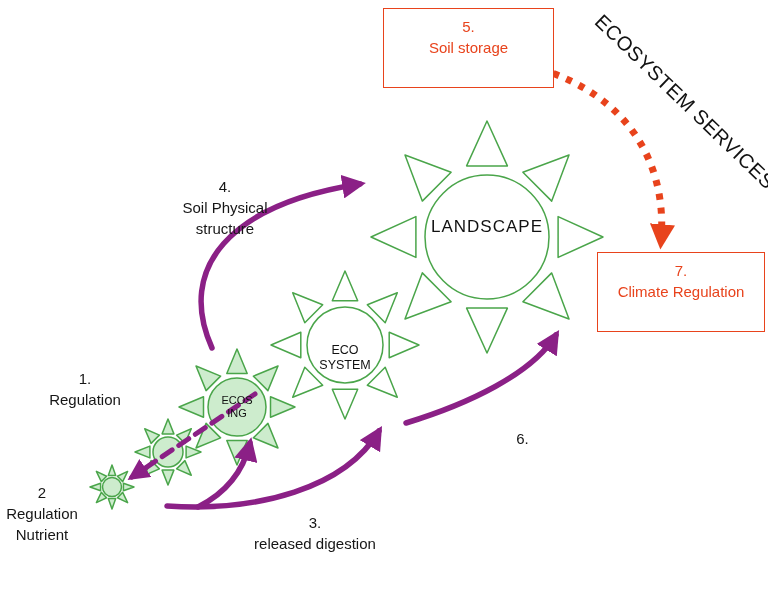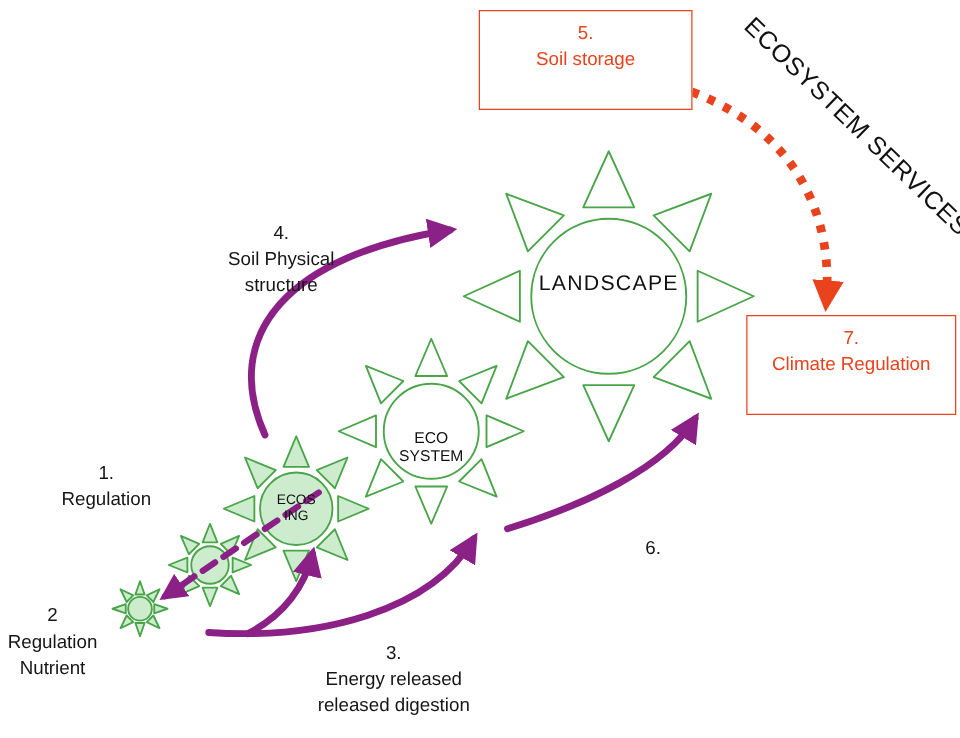--- a/index.html
+++ b/index.html
@@ -132,21 +132,20 @@
   </div>
 
   <div class="label" style="left:2px;top:482px;width:80px;">
     <div>2</div>
     <div>Regulation</div>
     <div>Nutrient</div>
   </div>
 
   <div class="label" style="left:225px;top:512px;width:180px;">
     <div>3.</div>
-    <div>Energy released</div>
     <div>released digestion</div>
   </div>
 
   <div class="label" style="left:150px;top:176px;width:150px;">
     <div>4.</div>
     <div>Soil Physical</div>
     <div>structure</div>
   </div>
 
   <div class="label" style="left:425px;top:428px;width:195px;">

